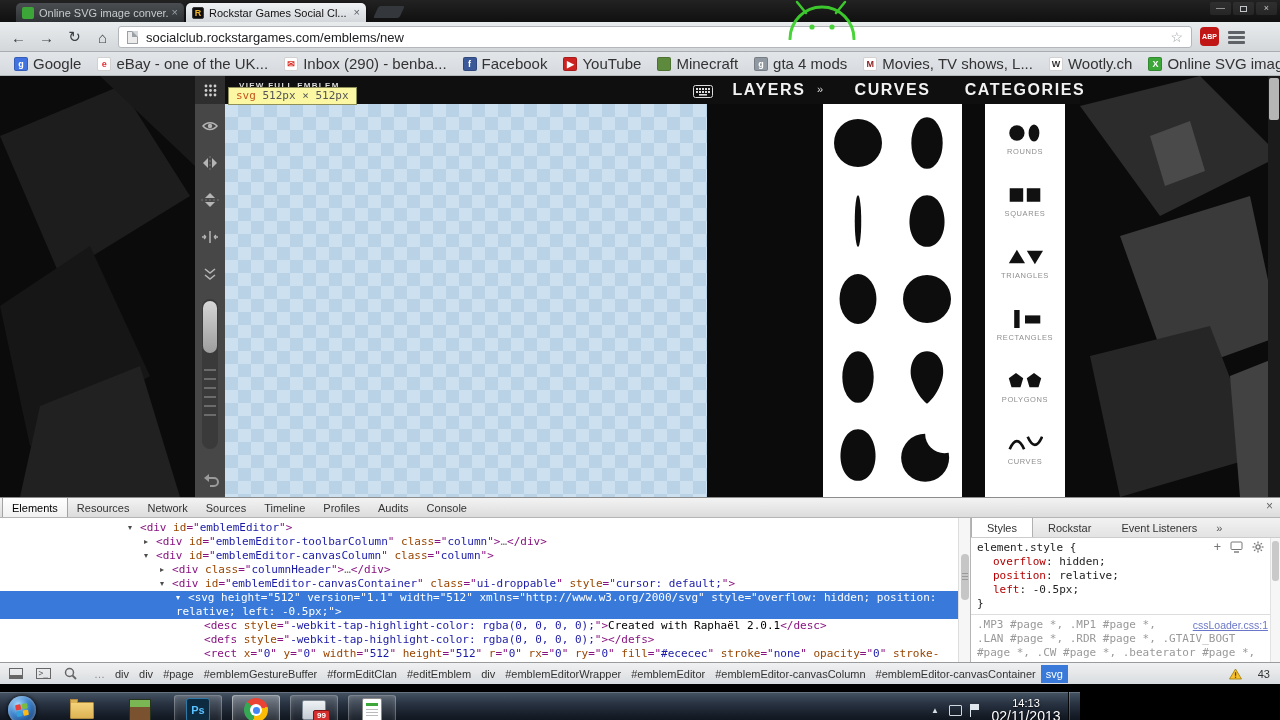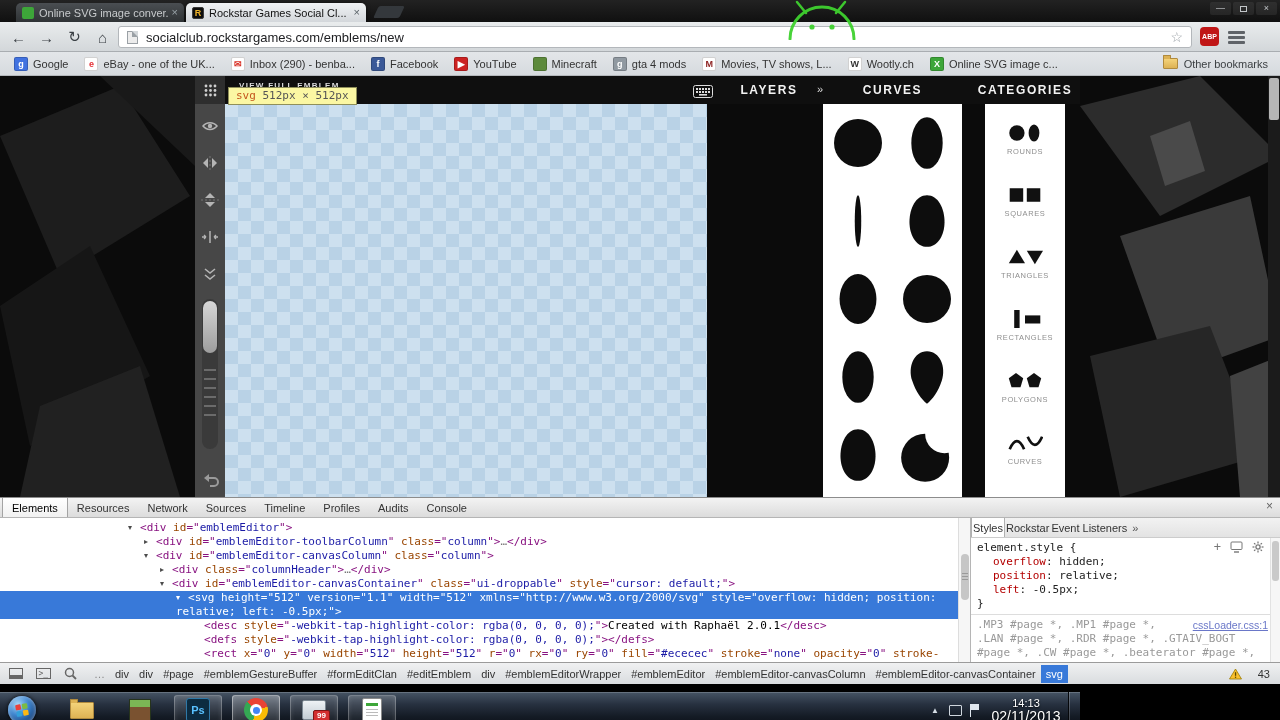--- a/index.html
+++ b/index.html
@@ -34,40 +34,40 @@
   .addr .star{margin-left:auto;color:#9aa0a6;font-size:14px}
   .abp{position:absolute;left:1200px;top:5px;width:19px;height:19px;background:#c01616;border-radius:4px;color:#fff;font-size:7px;font-weight:bold;display:flex;align-items:center;justify-content:center}
   .menu3{position:absolute;left:1228px;top:9px;width:17px}
   .menu3 i{display:block;height:2.5px;background:#5f6368;margin-bottom:2.5px;border-radius:1px}
 
   
   .bkbar{position:absolute;left:0;top:52px;width:1280px;height:24px;background:linear-gradient(#e3e6e9,#d6dade);border-bottom:1px solid #b4b8bc;display:flex;align-items:center;padding:0 6px}
   .bkitems{display:flex;align-items:center}
   .bk{display:flex;align-items:center;height:20px;padding:0 8px;border-radius:3px}
   .bk .fav{width:14px;height:14px;border-radius:2px;display:flex;align-items:center;justify-content:center;font-size:9px;font-weight:bold;margin-right:5px;border:1px solid rgba(0,0,0,.18);flex:none}
-  .bk .lbl{font-size:11px;color:#333;white-space:nowrap}
+  .bk .lbl{font-size:15px;color:#333;white-space:nowrap}
   .otherbk{margin-left:auto;display:flex;align-items:center;padding:0 6px}
   .folderic{width:15px;height:11px;background:linear-gradient(#f4d37a,#ddb254);border-radius:1px;position:relative;margin-right:6px;border:1px solid #b08a3e}
   .folderic:before{content:"";position:absolute;left:-1px;top:-4px;width:6px;height:3px;background:#ddb254;border:1px solid #b08a3e;border-bottom:none;border-radius:1px 1px 0 0}
   .otherbk .lbl{font-size:11px;color:#3c4043}
 
   
   .content{position:absolute;left:0;top:76px;width:1280px;height:421px;background:#0b0b0b;overflow:hidden}
   .shards{position:absolute;left:0;top:0}
   .toolhdr{position:absolute;left:195px;top:0;width:30px;height:28px;background:#2e2e2e;display:flex;align-items:center;justify-content:center}
   .toolcol{position:absolute;left:195px;top:28px;width:30px;height:393px;background:#474747;display:flex;flex-direction:column;align-items:center}
   .tico{width:30px;height:30px;display:flex;align-items:center;justify-content:center;margin-top:7px}
   .slider{width:16px;height:150px;margin-top:10px;background:#3a3a3a;border-radius:8px;position:relative}
   .slider .thumb{position:absolute;left:1px;top:2px;width:14px;height:52px;background:linear-gradient(#d6d6d6,#9d9d9d);border-radius:7px}
   .slider .ticks{position:absolute;left:2px;top:70px;width:12px}
   .slider .ticks i{display:block;height:2px;background:#6b6b6b;margin-bottom:7px}
   .edhdr{position:absolute;left:225px;top:0;width:855px;height:28px;background:#0f0f0f}
   .vfe{position:absolute;left:14px;top:5px;font-size:8px;font-weight:bold;letter-spacing:1.3px;color:#dcdcdc}
   .kb{position:absolute;left:468px;top:8px}
-  .hdrlbl{position:absolute;top:0;height:28px;display:flex;align-items:center;justify-content:center;font-size:12px;font-weight:bold;letter-spacing:1.6px;color:#f2f2f2}
+  .hdrlbl{position:absolute;top:0;height:28px;display:flex;align-items:center;justify-content:center;font-size:16px;font-weight:bold;letter-spacing:1.6px;color:#f2f2f2}
   .hdr-layers{left:502px;width:84px}
   .hdr-chev{position:absolute;left:592px;top:7px;font-size:11px;color:#ddd}
   .hdr-objects{left:598px;width:139px}
   .hdr-cats{left:760px;width:80px}
   .canvas{position:absolute;left:225px;top:28px;width:482px;height:393px;background-color:#cde0ef;background-image:linear-gradient(45deg,#b9d2e6 25%,transparent 25%,transparent 75%,#b9d2e6 75%),linear-gradient(45deg,#b9d2e6 25%,transparent 25%,transparent 75%,#b9d2e6 75%);background-size:26px 26px;background-position:0 0,13px 13px}
   .tooltip{position:absolute;left:228px;top:11px;background:#fbf7a3;border:1px solid #8f8f5a;padding:1px 7px 2px;font-family:"DejaVu Sans Mono",monospace;font-size:11px;white-space:nowrap;z-index:5}
   .tooltip .tag{color:#c4561f}
   .tooltip .dims{color:#555}
   .objects{position:absolute;left:823px;top:28px;width:139px;height:393px;background:#fff;display:grid;grid-template-columns:1fr 1fr;grid-auto-rows:78px;overflow:hidden}
   .objcell{display:flex;align-items:center;justify-content:center}
@@ -93,21 +93,21 @@
   .tl .av{color:#1a1aa6}
   .tl .tx{color:#000}
   .tl .ell{color:#777}
   .tl.sel{background:#3879d9;white-space:normal}
   .tl.sel span{color:#fff}
   .dtvscroll{position:absolute;left:958px;top:0;width:12px;height:144px;background:#f6f6f6;border-left:1px solid #ddd}
   .dtvscroll .thumb{position:absolute;left:2px;top:36px;width:8px;height:46px;background:#c6c6c6;border-radius:4px}
   .dtvscroll .thumb:after{content:"";position:absolute;left:1px;top:19px;width:6px;height:8px;background:repeating-linear-gradient(#9a9a9a 0 1px,transparent 1px 3px)}
   .dtstyles{position:absolute;left:970px;top:0;width:310px;height:144px;border-left:1px solid #b5b5b5;background:#fff;overflow:hidden}
   .sstabs{height:20px;background:linear-gradient(#f2f2f2,#e3e3e3);border-bottom:1px solid #ccc;display:flex;align-items:stretch;font-size:11px;color:#333}
-  .sstab{display:flex;align-items:center;padding:0 1px}
+  .sstab{display:flex;align-items:center;padding:0 15px}
   .sstab.sel{background:#fff;border-left:1px solid #b0b0b0;border-right:1px solid #b0b0b0}
   .sschev{display:flex;align-items:center;color:#555;padding:0 4px}
   .sscontent{position:relative;padding:3px 6px;font-family:"DejaVu Sans Mono",monospace;font-size:11px;line-height:14px;color:#222}
   .paneicons{position:absolute;right:16px;top:2px;display:flex;gap:9px;align-items:center;color:#777;font-size:12px}
   .cssprop{padding-left:16px}
   .propname{color:#b40000}
   .propval{color:#222}
   .ssdivider{border-top:1px solid #ddd;margin:3px -6px}
   .grayrules{position:relative;color:#999;margin-top:1px}
   .grayrules .line{white-space:nowrap;overflow:hidden}

